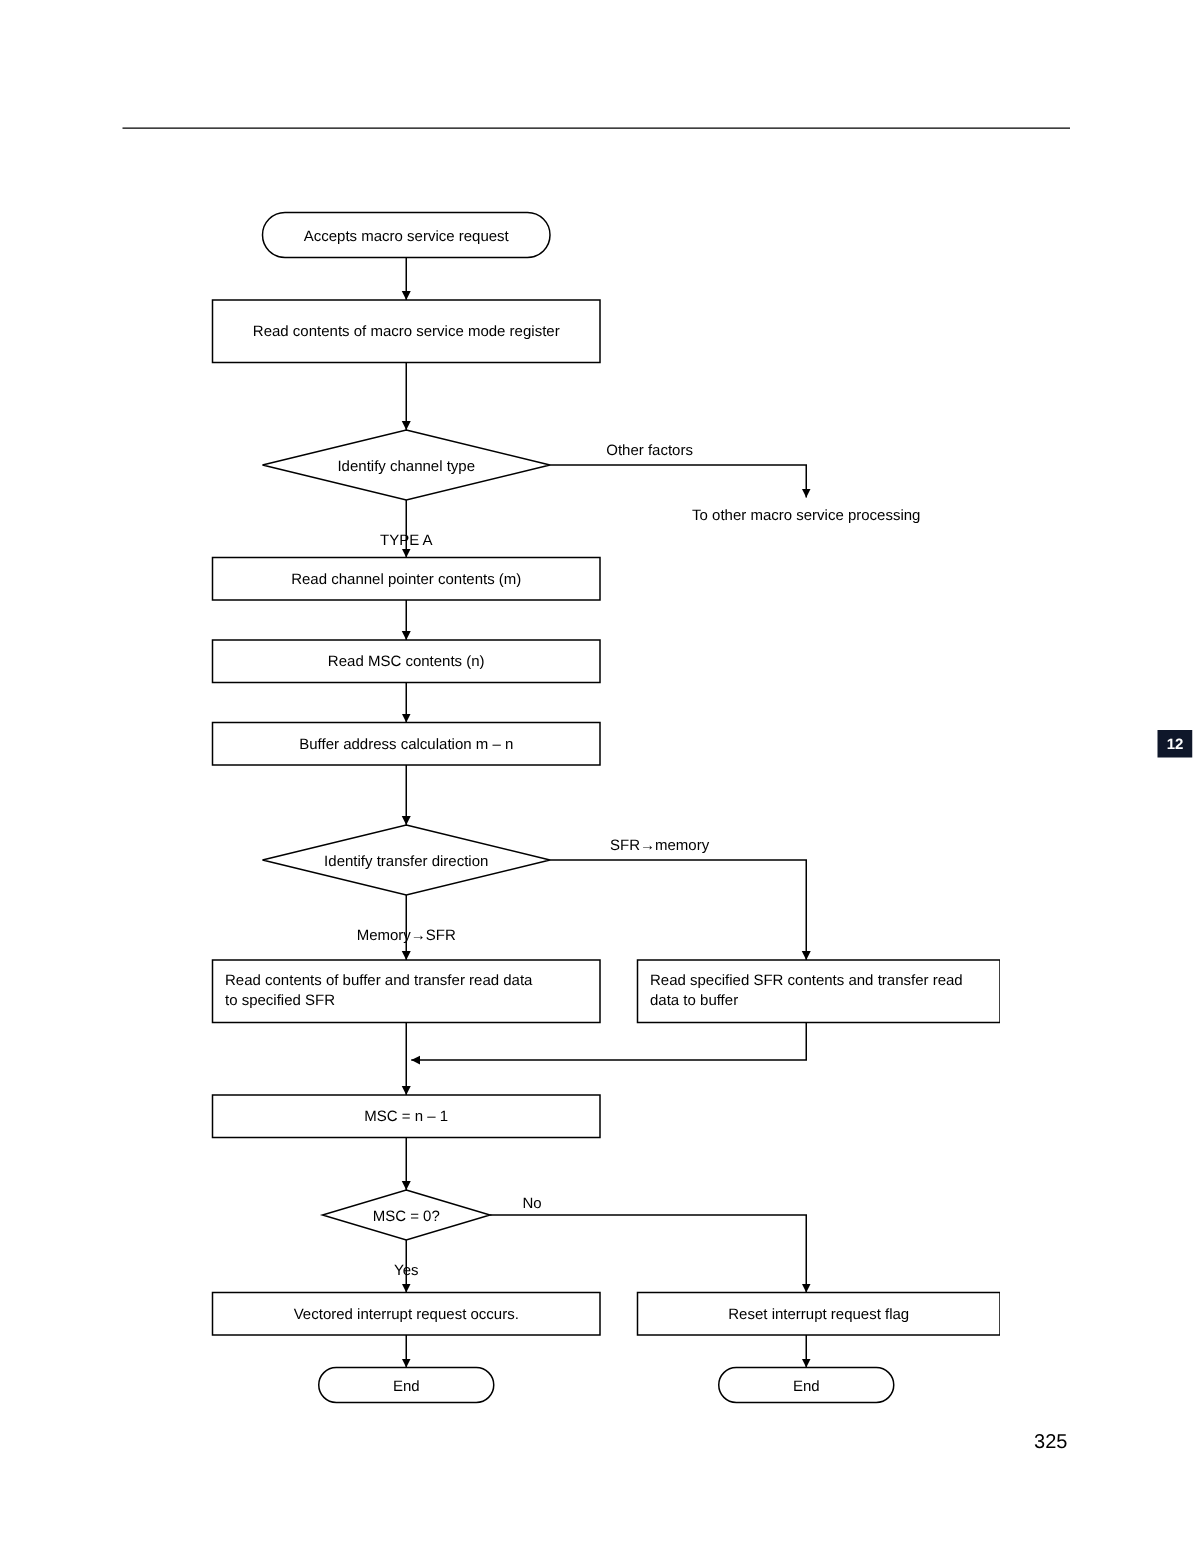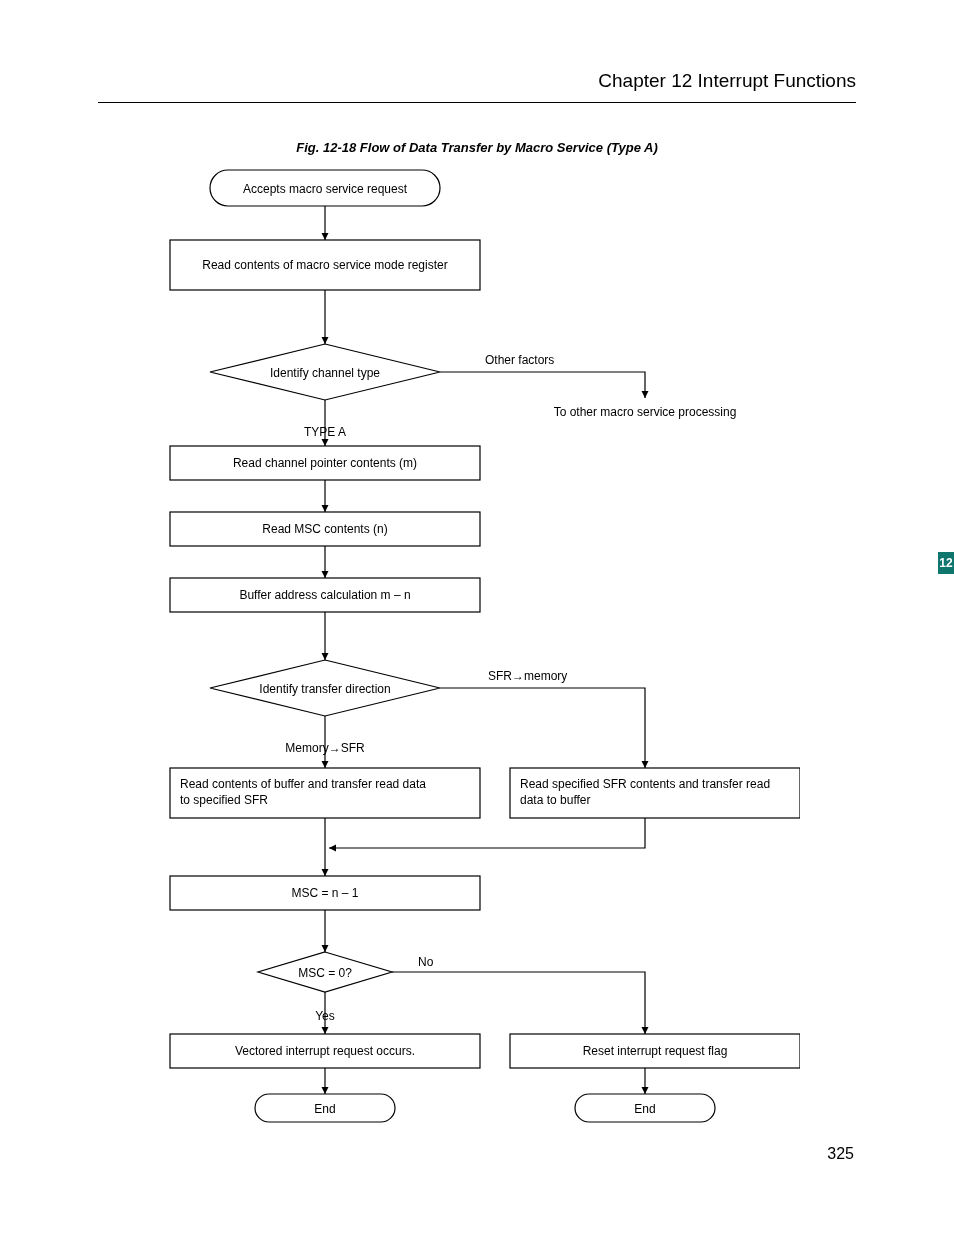--- a/index.html
+++ b/index.html
@@ -42,24 +42,24 @@
   .page-number {
     position: absolute;
     bottom: 72px;
     right: 100px;
     font-size: 16px;
   }
   
   .tab {
     position: absolute;
     right: 0;
-    top: 552px;
-    width: 16px;
+    top: 584px;
+    width: 28px;
     height: 22px;
-    background: #0f766e;
+    background: #0f172a;
     color: #fff;
     font-size: 12px;
     font-weight: bold;
     text-align: center;
     line-height: 22px;
   }
 
   
   .flow {
     position: absolute;
@@ -81,23 +81,21 @@
   .arrow {
     stroke: #000;
     stroke-width: 1.2;
     fill: none;
   }
 </style>
 </head>
 <body>
 
 <div class="page">
-  <div class="chapter-header">Chapter 12   Interrupt Functions</div>
   <div class="header-rule"></div>
-  <div class="fig-title">Fig. 12-18  Flow of Data Transfer by Macro Service (Type A)</div>
   <div class="tab">12</div>
   <div class="page-number">325</div>
 
   <svg class="flow" viewBox="0 0 650 960">
     <defs>
       <marker id="arrowhead" markerWidth="8" markerHeight="8" refX="6" refY="3" orient="auto">
         <path d="M0,0 L6,3 L0,6 Z" fill="#000"></path>
       </marker>
     </defs>
 

